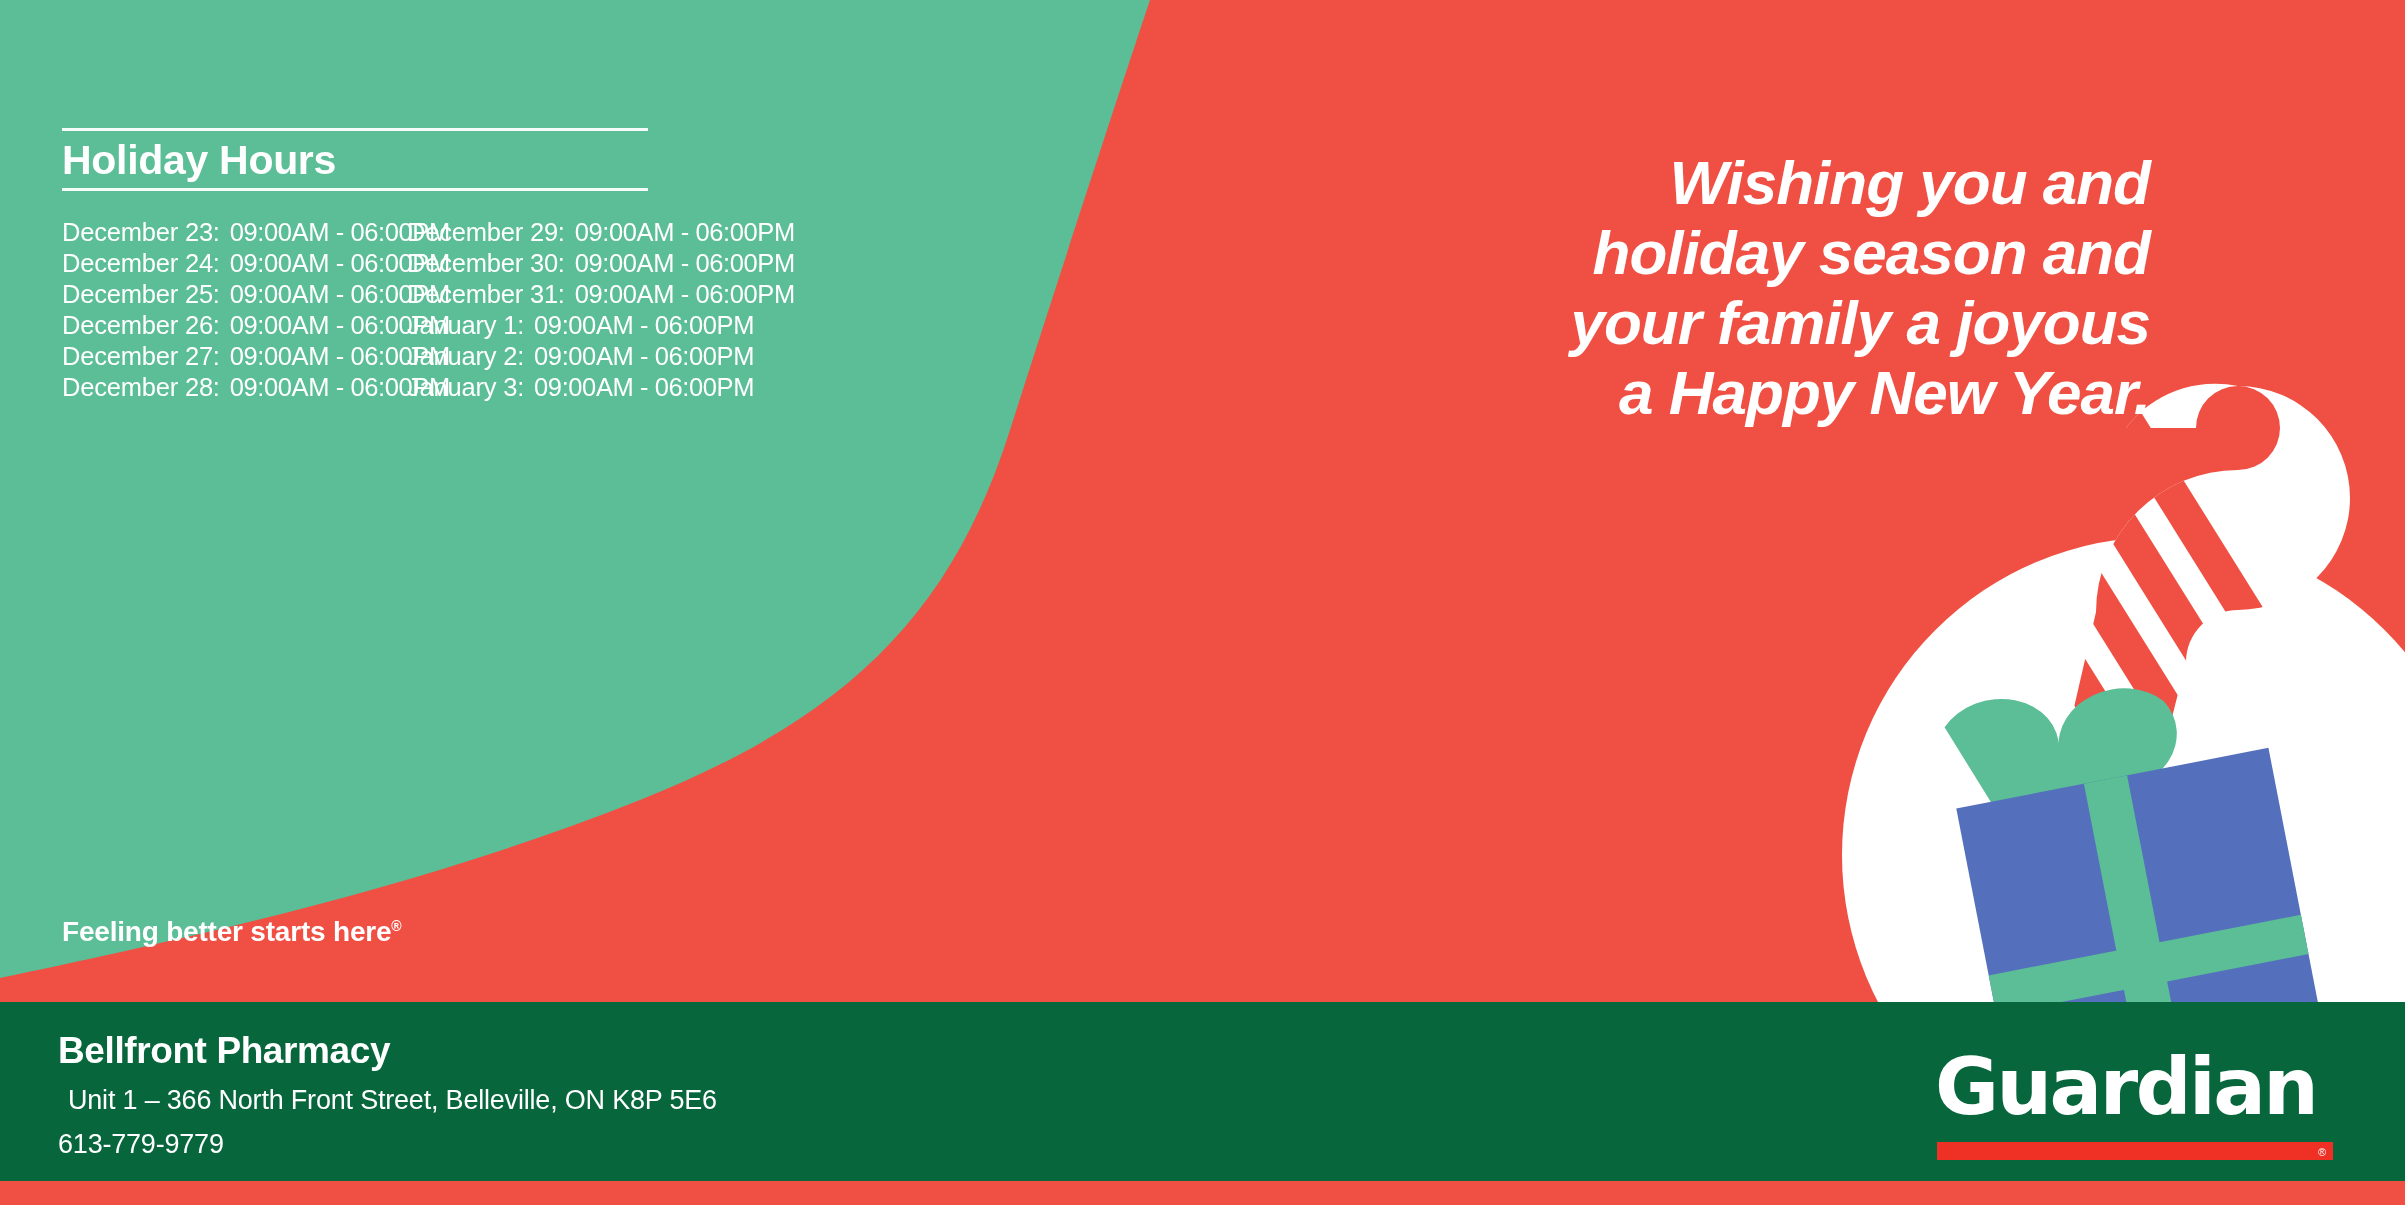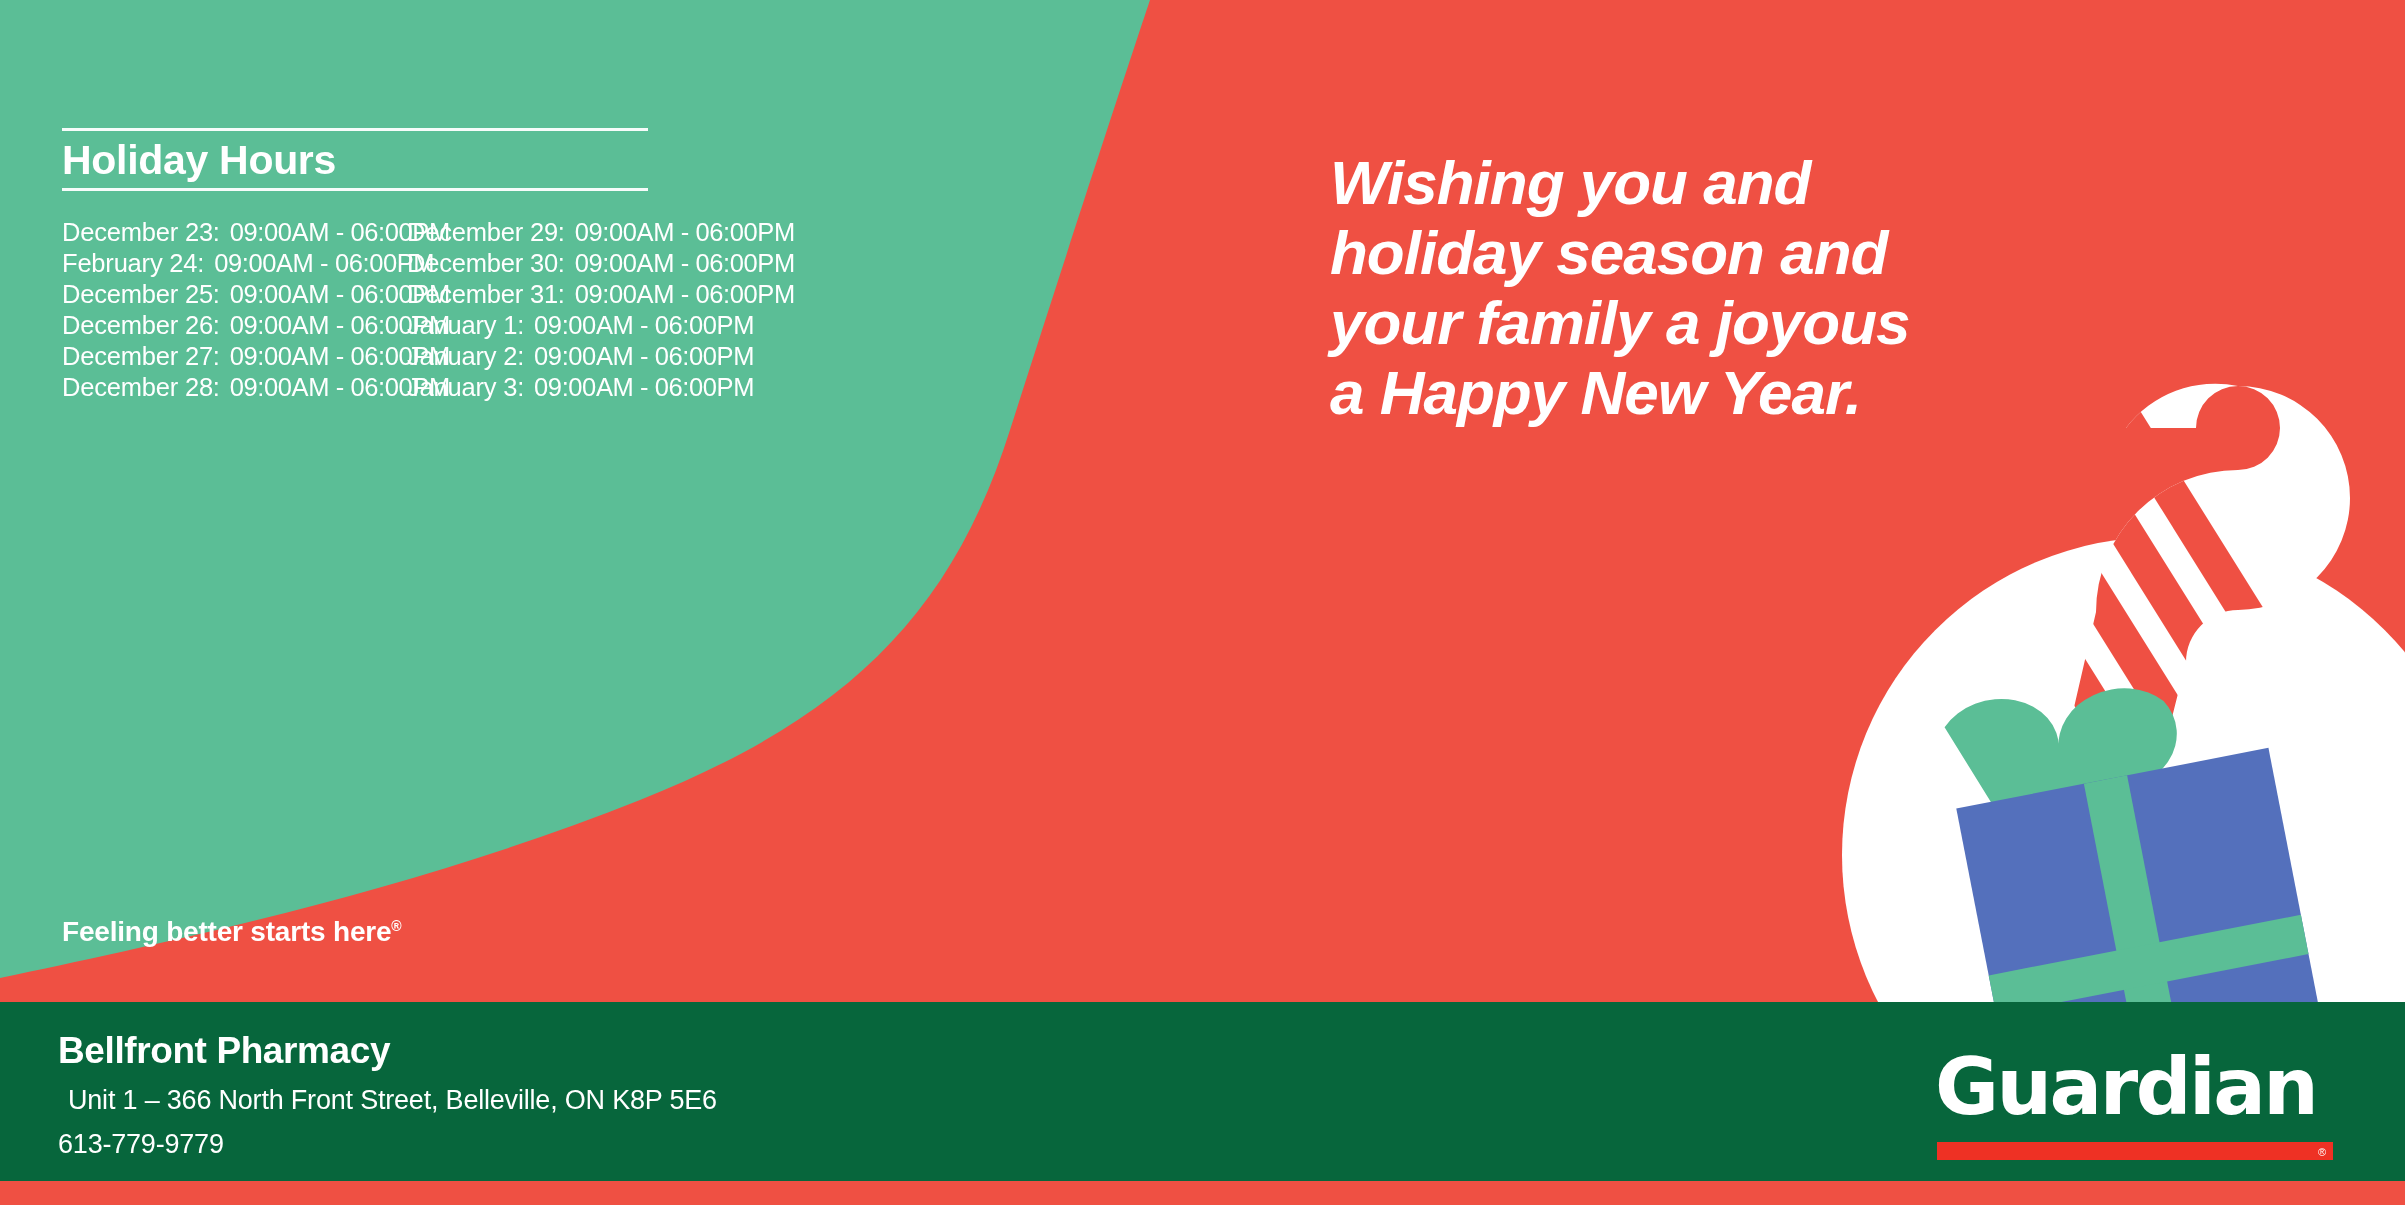--- a/index.html
+++ b/index.html
@@ -108,21 +108,21 @@
     vertical-align: super;
     font-weight: bold;
   }
 
   
   .greeting {
     position: absolute;
     left: 1330px;
     top: 148px;
     width: 820px;
-    text-align: left;
+    text-align: right;
     color: #ffffff;
     font-size: 62px;
     font-weight: bold;
     font-style: italic;
     line-height: 1.13;
     letter-spacing: -1px;
   }
   .greeting .gline { display: block; white-space: nowrap; }
 
   
@@ -267,21 +267,21 @@
     <div class="hours-title">Holiday Hours</div>
     <div class="rule"></div>
 
     <div class="hours-grid">
       <div class="hours-col col-left">
         <div class="hours-row">
           <span class="hrow-day">December 23:</span>
           <span class="hrow-time">09:00AM - 06:00PM</span>
         </div>
         <div class="hours-row">
-          <span class="hrow-day">February 24:</span>
+          <span class="hrow-day">December 24:</span>
           <span class="hrow-time">09:00AM - 06:00PM</span>
         </div>
         <div class="hours-row">
           <span class="hrow-day">December 25:</span>
           <span class="hrow-time">09:00AM - 06:00PM</span>
         </div>
         <div class="hours-row">
           <span class="hrow-day">December 26:</span>
           <span class="hrow-time">09:00AM - 06:00PM</span>
         </div>

